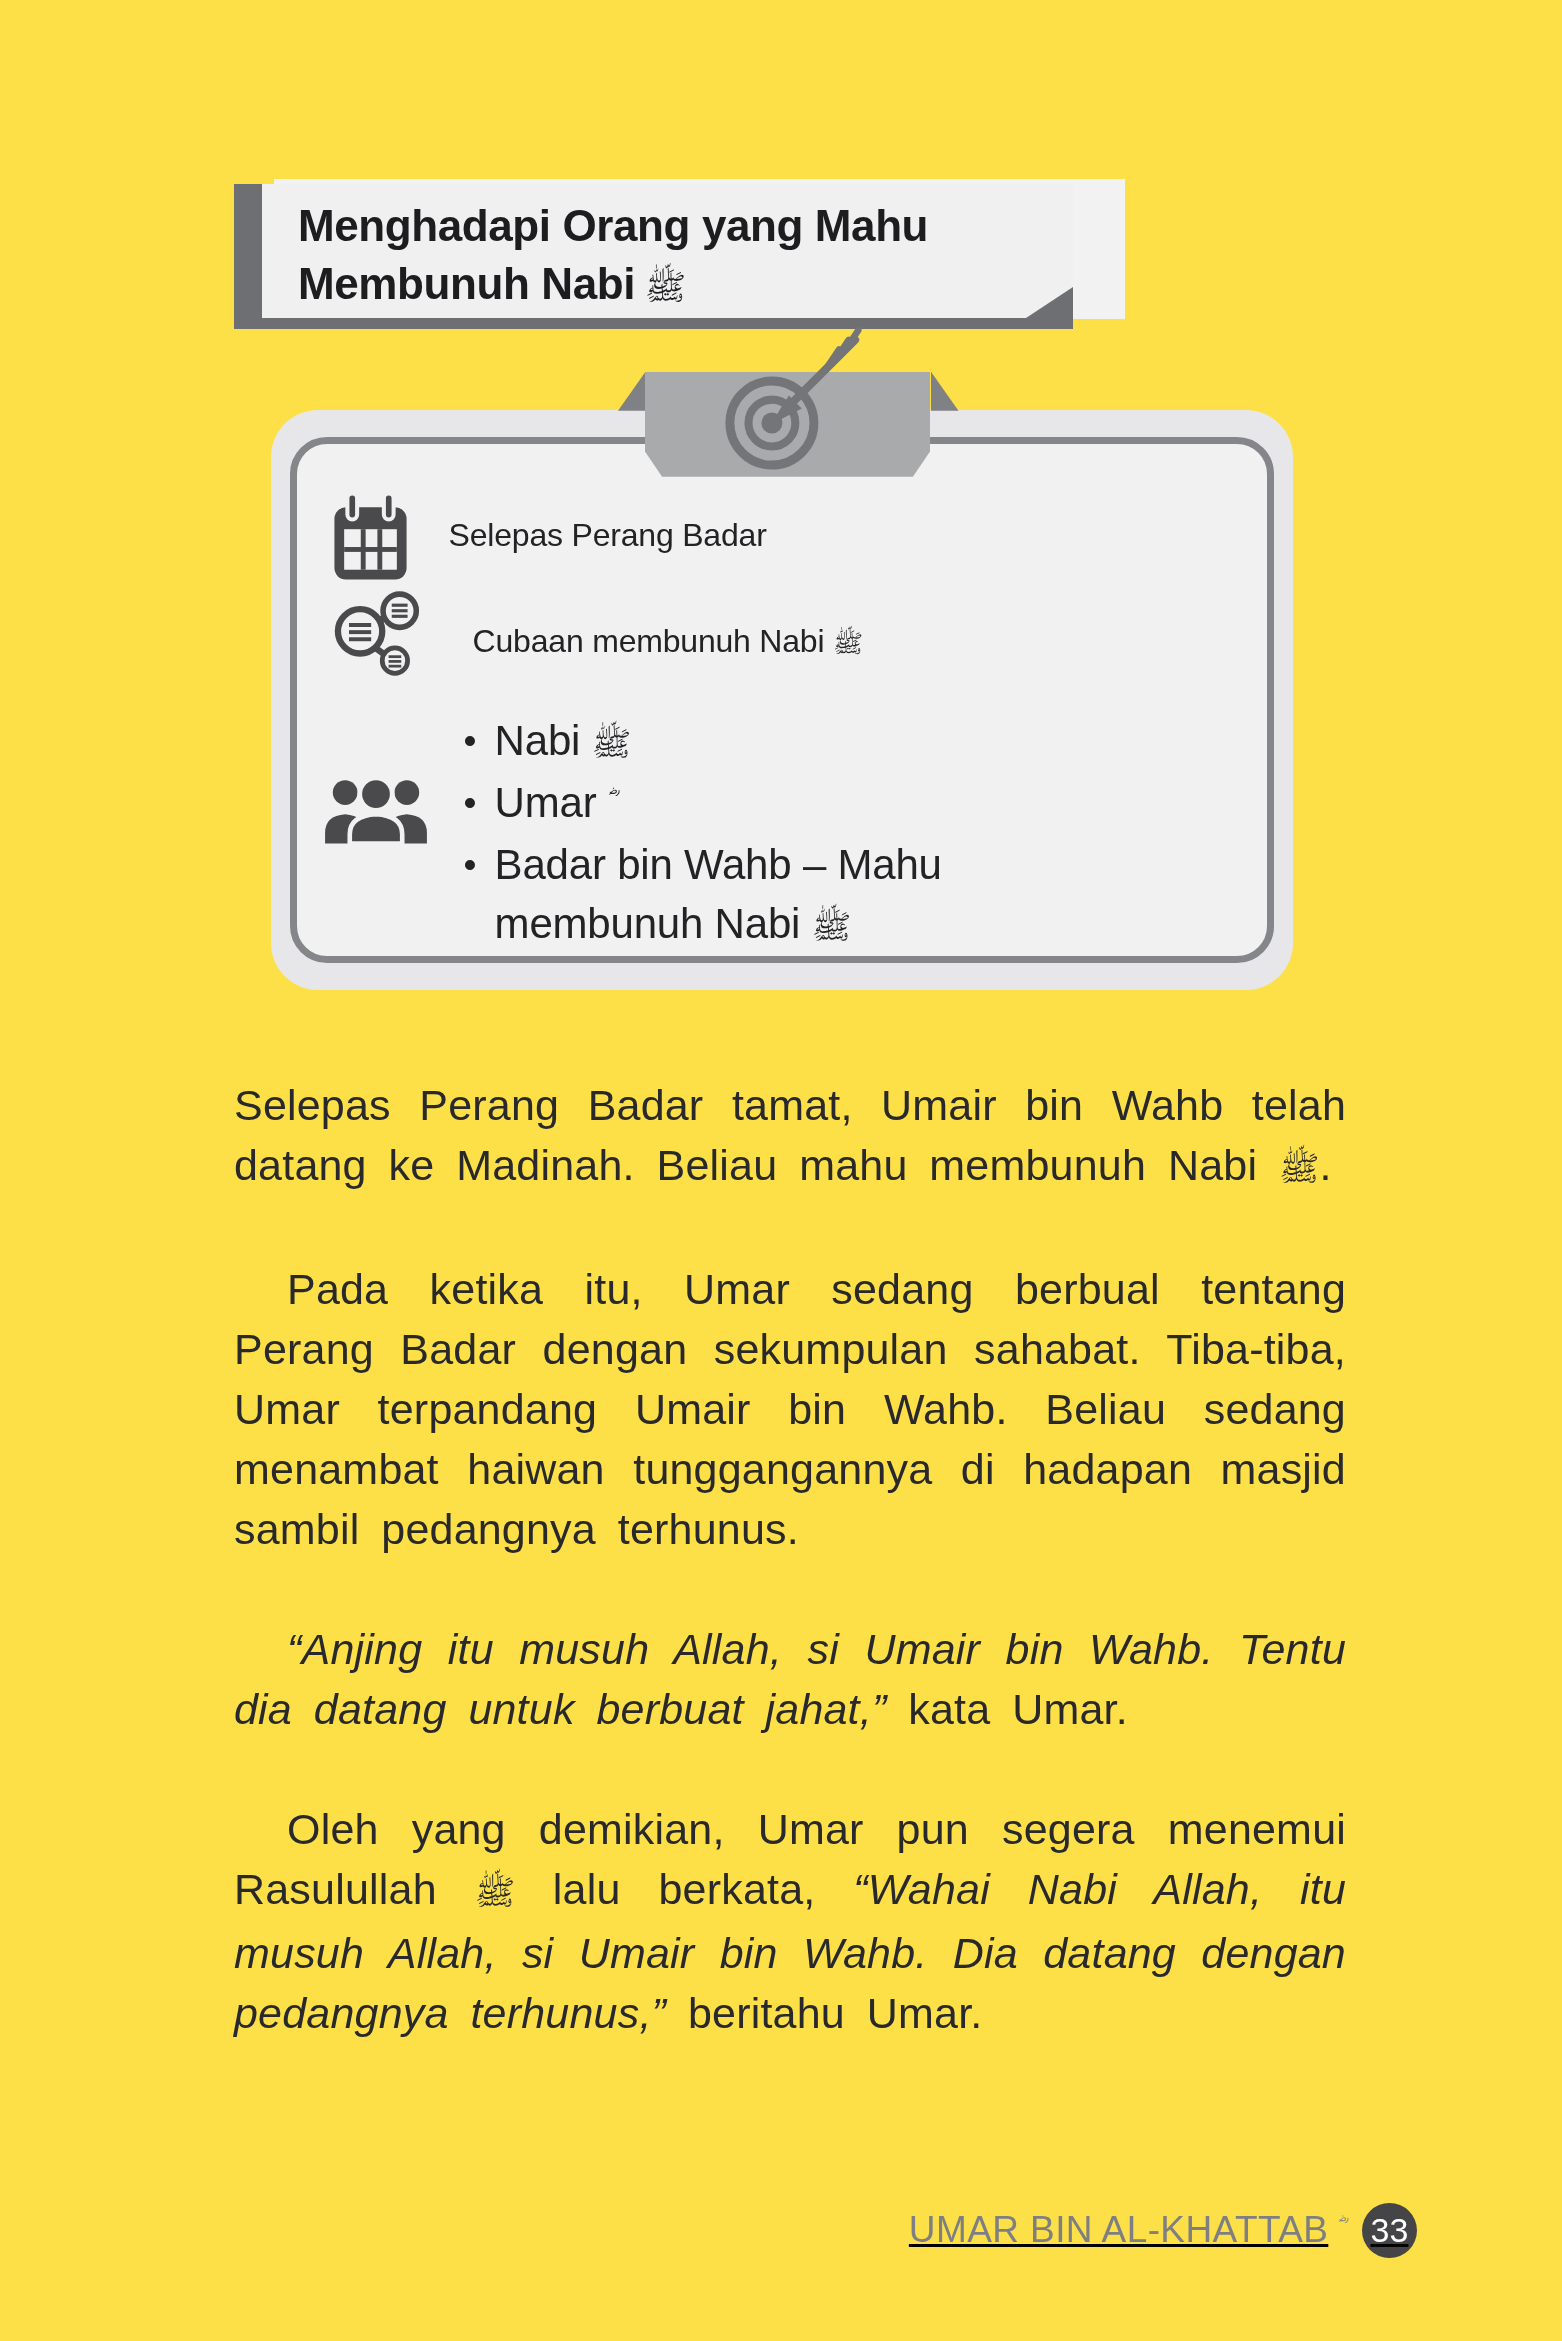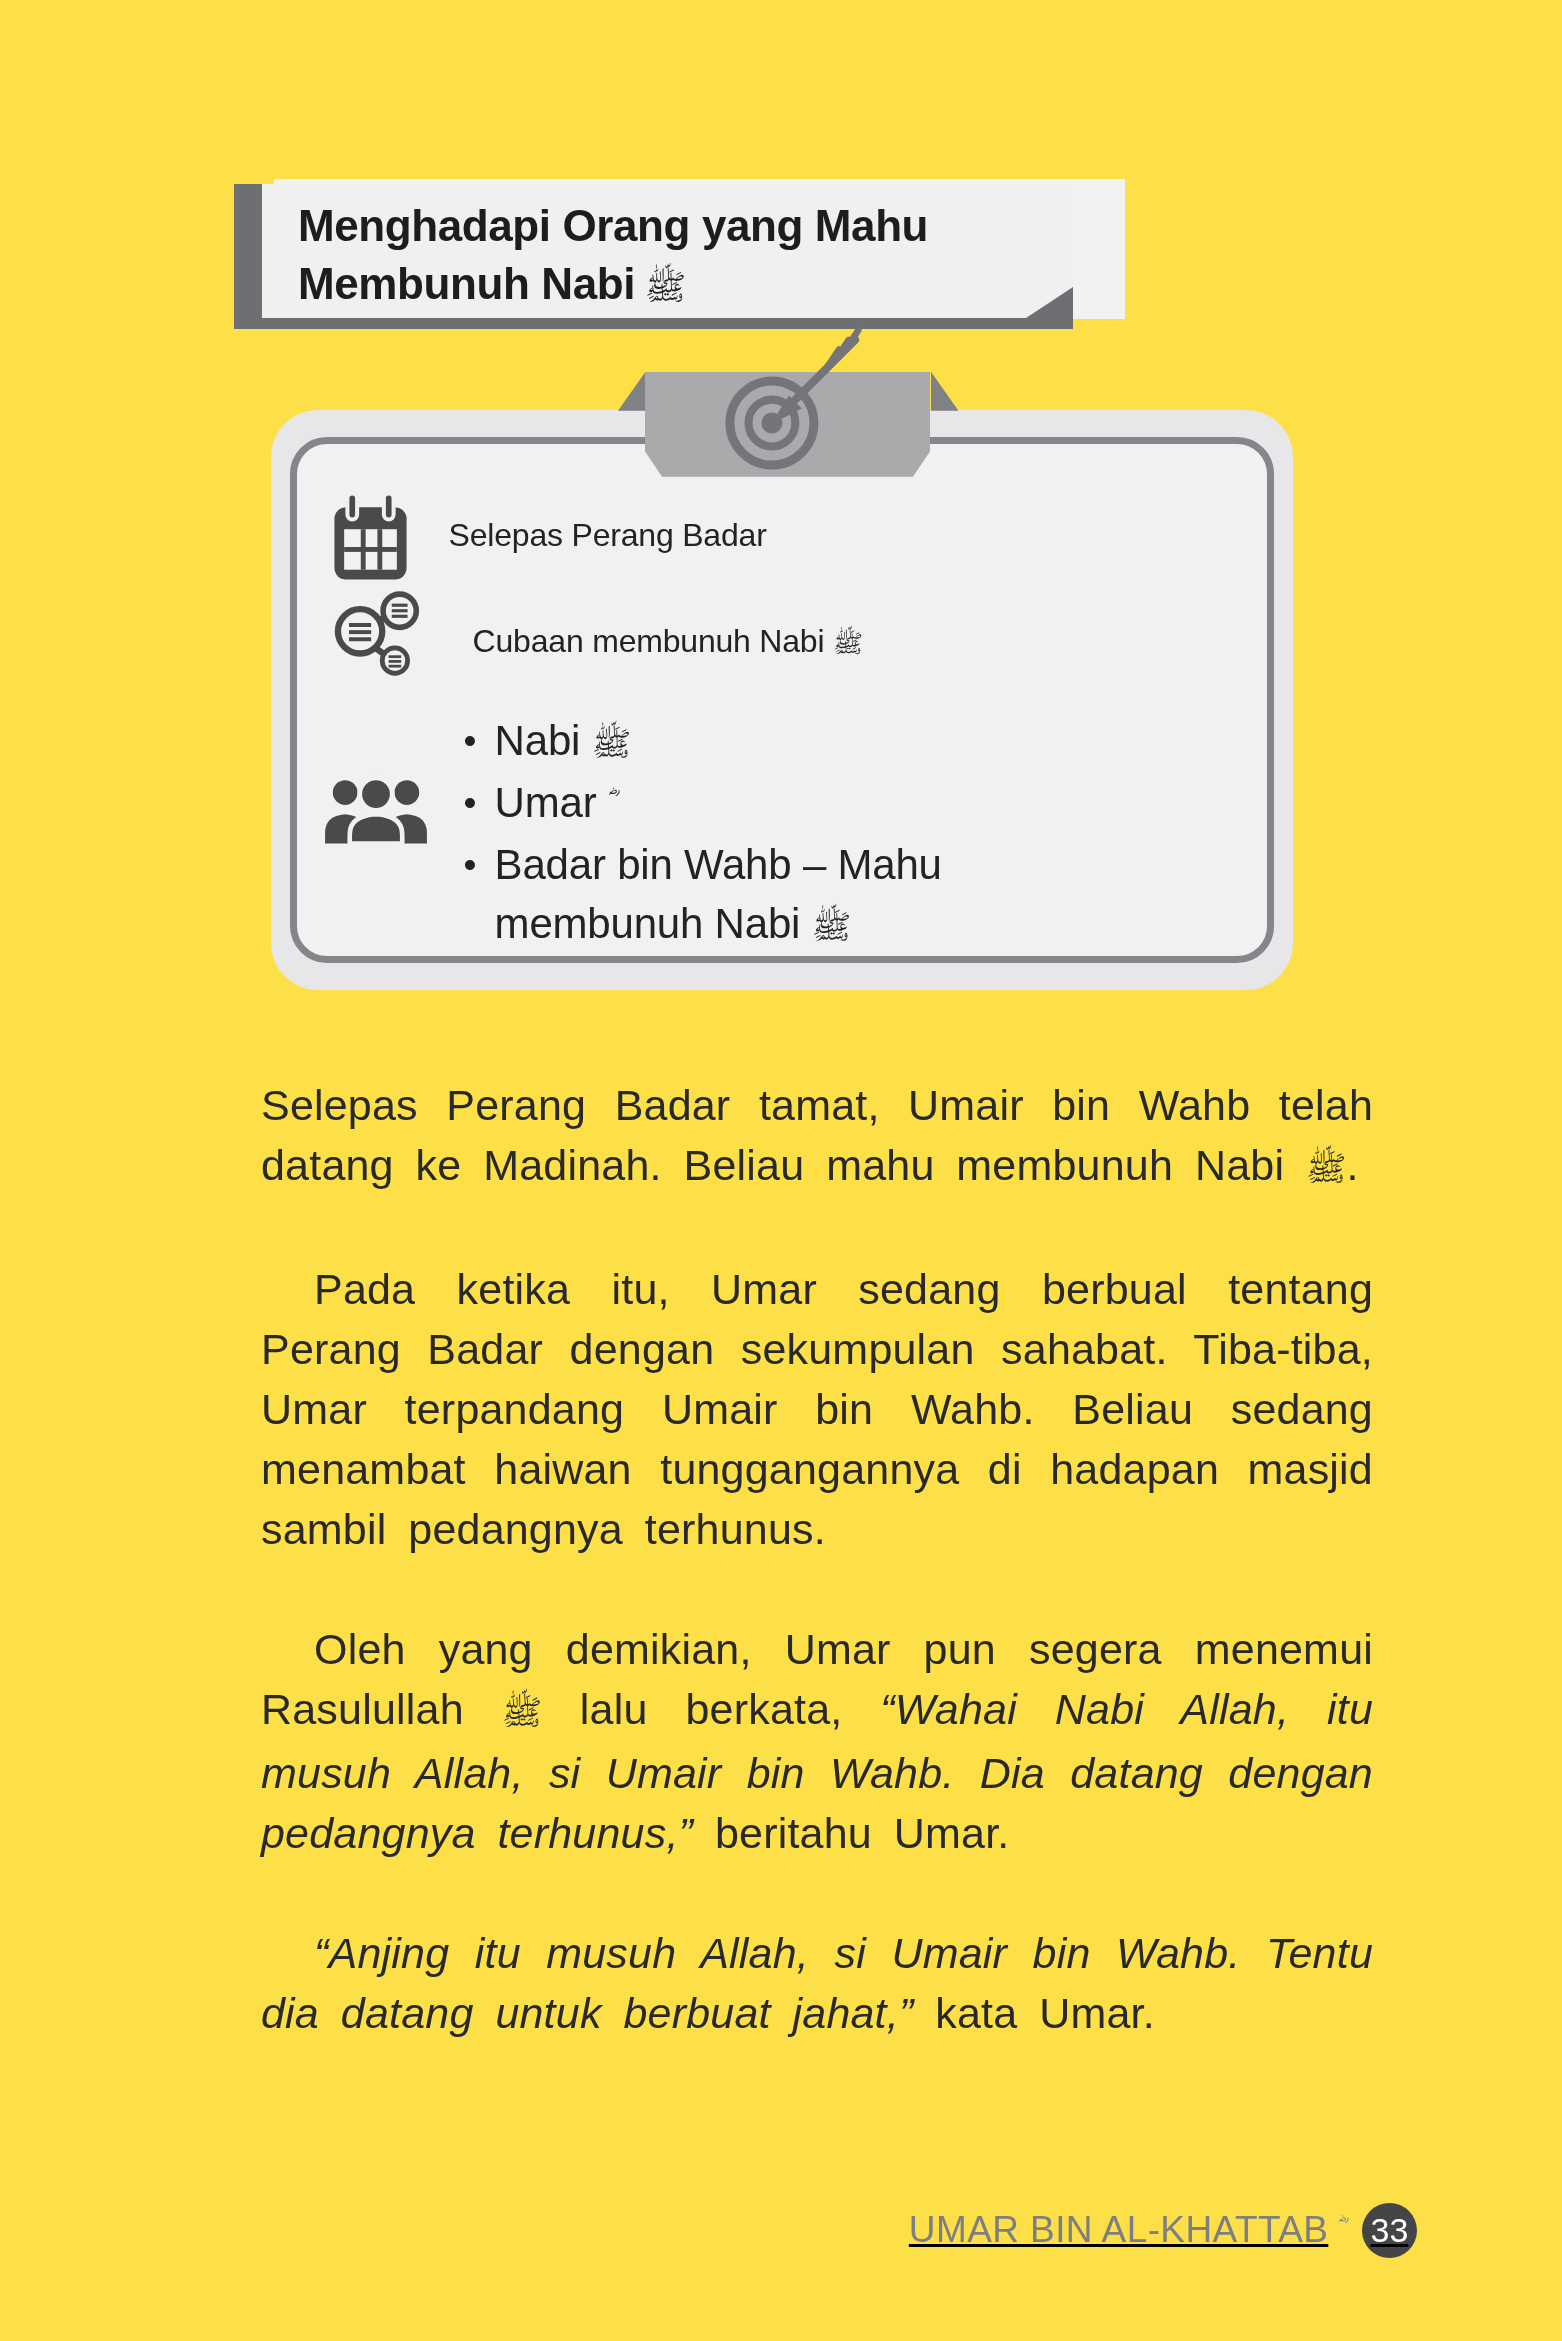--- a/index.html
+++ b/index.html
@@ -74,21 +74,21 @@
     white-space: nowrap;
   }
   .ib-text.row1 { top: 65px; }
   .ib-text.row2 { top: 171px; margin-left: 24px; }
 
   .ib-bullets { position: absolute; left: 167px; top: 267px; width: 695px; list-style: none; }
   .ib-bullets li { display: flex; font-size: 42px; color: #232325; line-height: 59px; letter-spacing: -0.2px; }
   .ib-bullets .marker { width: 31px; flex: 0 0 31px; font-size: 37px; }
 
   
-  .content { position: absolute; left: 234px; top: 1075px; width: 1112px; margin-left: 27px; }
+  .content { position: absolute; left: 234px; top: 1075px; width: 1112px; }
   .content p {
     font-size: 43px; line-height: 60px; color: #29292b;
     text-align: justify; letter-spacing: 0.2px; word-spacing: 9.7px;
     margin-bottom: 60px;
   }
   .content p.indent { text-indent: 53px; }
   .seg-italic { font-style: italic; }
 
   
   .page-footer {
@@ -193,22 +193,22 @@
             </li>
         </ul>
 
       </div>
     </div>
   </section>
 
   <main class="content">
     <p><span>Selepas Perang Badar tamat, Umair bin Wahb telah datang ke Madinah. Beliau mahu membunuh Nabi </span><span class="honorific">ﷺ</span><span>.</span></p>
     <p class="indent"><span>Pada ketika itu, Umar sedang berbual tentang Perang Badar dengan sekumpulan sahabat. Tiba-tiba, Umar terpandang Umair bin Wahb. Beliau sedang menambat haiwan tunggangannya di hadapan masjid sambil pedangnya terhunus.</span></p>
+    <p class="indent"><span class="seg-italic">“Anjing itu musuh Allah, si Umair bin Wahb. Tentu dia datang untuk berbuat jahat,”</span><span> kata Umar.</span></p>
     <p class="indent"><span>Oleh yang demikian, Umar pun segera menemui Rasulullah </span><span class="honorific">ﷺ</span><span> lalu berkata, </span><span class="seg-italic">“Wahai Nabi Allah, itu musuh Allah, si Umair bin Wahb. Dia datang dengan pedangnya terhunus,”</span><span> beritahu Umar.</span></p>
-    <p class="indent"><span class="seg-italic">“Anjing itu musuh Allah, si Umair bin Wahb. Tentu dia datang untuk berbuat jahat,”</span><span> kata Umar.</span></p>
   </main>
 
   <footer class="page-footer">
     <span class="running-title"><span>UMAR BIN AL-KHATTAB</span><span class="honorific">ؓ</span></span>
     <span class="page-circle">33</span>
   </footer>
 
 </div>
 
 

